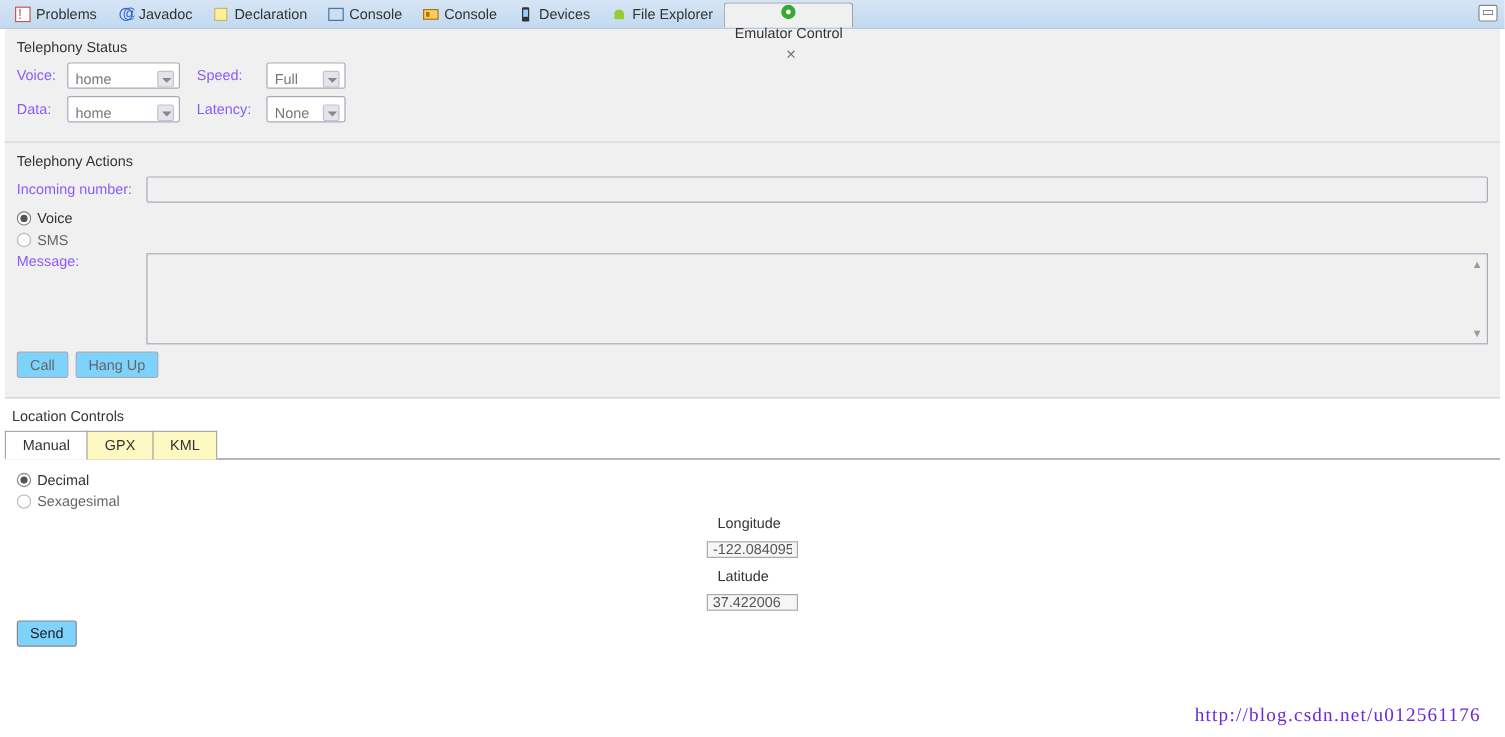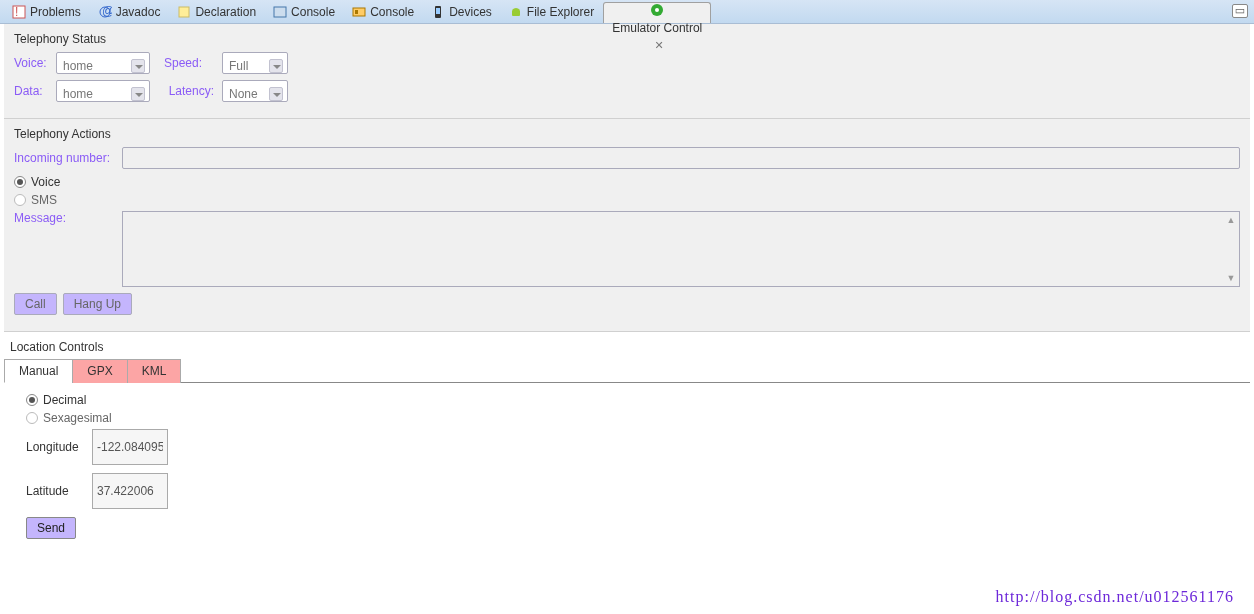--- a/index.html
+++ b/index.html
@@ -30,32 +30,32 @@
   .radio-row { display: flex; align-items: center; gap: 5px; margin-bottom: 4px; color: #666; }
   .radio-row.enabled { color: #333; }
   .radio { width: 12px; height: 12px; border: 1px solid #888; border-radius: 50%; display: inline-block; position: relative; background: #fff; }
   .radio.on::after { content: ""; position: absolute; left: 2px; top: 2px; width: 6px; height: 6px; background: #555; border-radius: 50%; }
   .radio.gray { border-color: #bbb; }
 
   .textarea-box { flex: 1; height: 76px; border: 1px solid #aab; background: #f0f0f0; position: relative; }
   .textarea-scroll { position: absolute; right: 2px; top: 2px; bottom: 2px; width: 12px; display: flex; flex-direction: column; justify-content: space-between; }
   .scroll-btn { width: 12px; height: 12px; color: #999; text-align: center; line-height: 12px; font-size: 9px; cursor: default; }
 
-  .btn { display: inline-block; border: 1px solid #aab; background: #c4b5fd; padding: 3px 10px; border-radius: 2px; color: #666; cursor: default; }
+  .btn { display: inline-block; border: 1px solid #aab; background: #7dd3fc; padding: 3px 10px; border-radius: 2px; color: #666; cursor: default; }
   .btn.enabled { color: #222; cursor: pointer; border-color: #888; }
 
   .section-title { padding: 8px 10px 4px 10px; color: #333; }
   .sub-tabs { display: flex; border-bottom: 1px solid #888; margin: 0 4px; }
-  .sub-tab { padding: 4px 14px; border: 1px solid #aaa; border-bottom: none; margin-right: -1px; background: #fca5a5; font-size: 12px; position: relative; top: 1px; cursor: pointer; }
+  .sub-tab { padding: 4px 14px; border: 1px solid #aaa; border-bottom: none; margin-right: -1px; background: #fef9c3; font-size: 12px; position: relative; top: 1px; cursor: pointer; }
   .sub-tab.active { background: #fff; border-bottom: 1px solid #fff; }
 
-  .location-body { padding: 10px 26px; }
-  .location-body .row { display: flex; align-items: center; gap: 8px; margin-bottom: 8px; }
+  .location-body { padding: 10px 14px; }
+  .location-body .row { display: flex; align-items: center; gap: 8px; margin-bottom: 8px; flex-direction: column; }
   .loc-label { min-width: 58px; }
-  .num-input { border: 1px solid #aaa; background: #f6f6f6; height: 36px; padding: 0 4px; width: 76px; color: #555; }
+  .num-input { border: 1px solid #aaa; background: #f6f6f6; height: 14px; padding: 0 4px; width: 76px; color: #555; }
 
   .watermark { position: absolute; right: 20px; bottom: 8px; color: #6d28d9; font-family: Liberation Serif, serif; font-size: 16px; letter-spacing: 1px; pointer-events: none; }
   .container { position: relative; width: 1254px; height: 614px; overflow: hidden; }
 </style>
 </head>
 <body>
 
 <div class="container">
 
   <div class="tab-bar">
@@ -146,21 +146,21 @@
           <span>Full</span>
           <span class="chevron"></span>
         </div>
     </div>
     <div class="row">
       <span class="gray-label narrow">Data:</span>
       <div class="select">
           <span>home</span>
           <span class="chevron"></span>
         </div>
-      <span class="gray-label wider" style="margin-left:6px;text-align:right;">Latency:</span>
+      <span class="gray-label wider" style="margin-left:6px;">Latency:</span>
       <div class="select short">
           <span>None</span>
           <span class="chevron"></span>
         </div>
     </div>
   </div>
 
   <div class="panel">
     <div class="panel-title">Telephony Actions</div>
     <div class="row">

